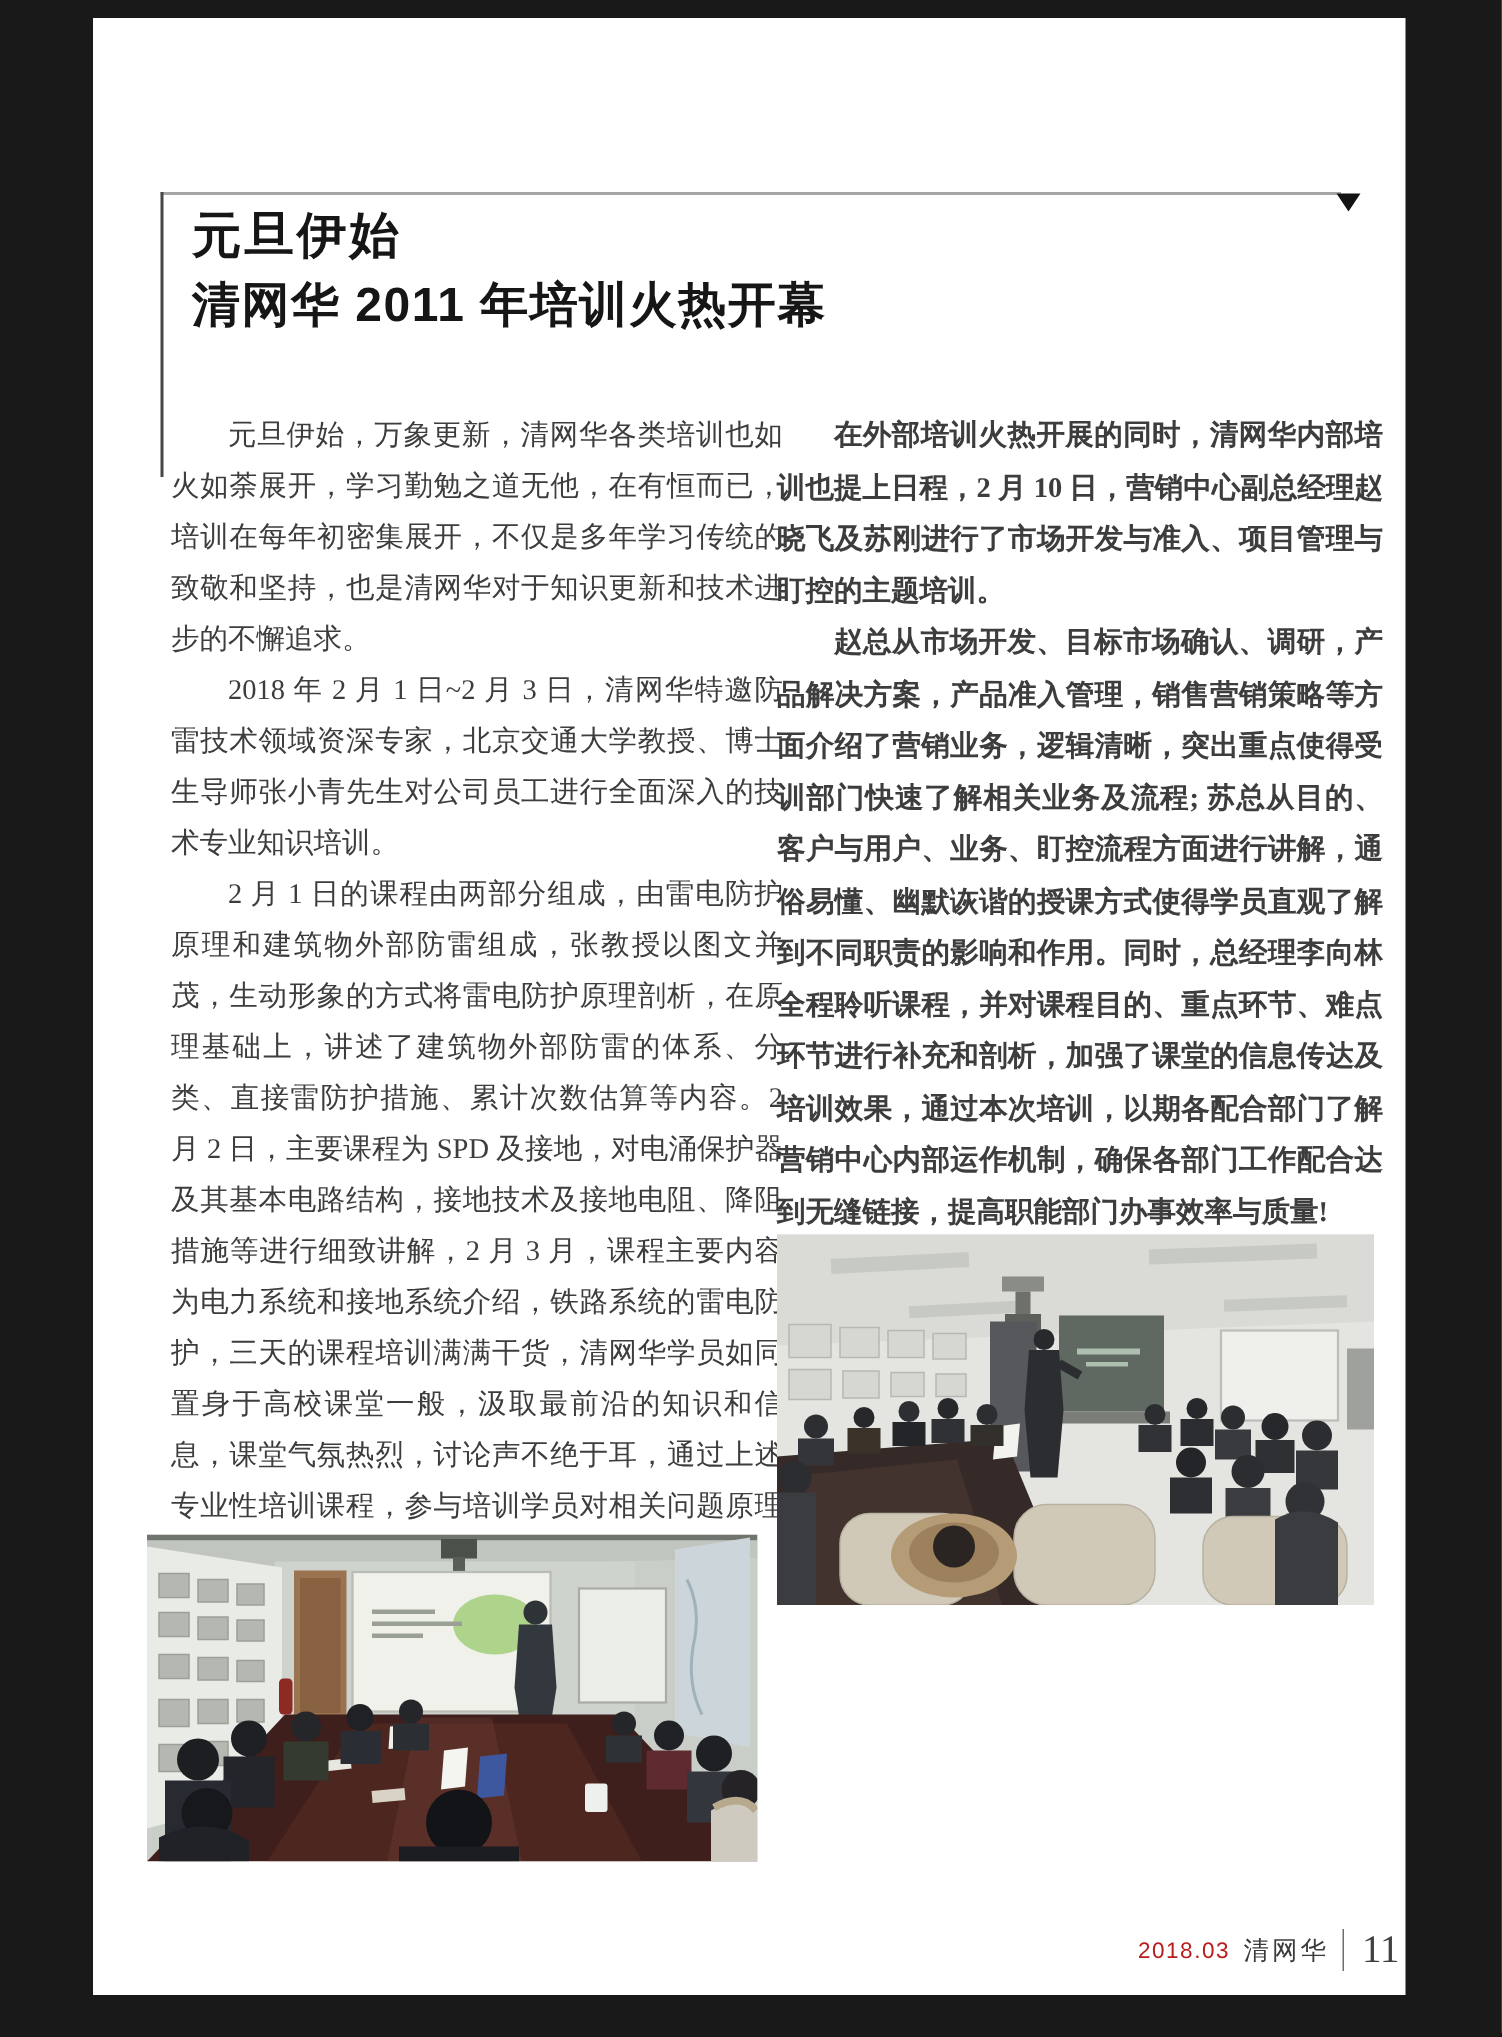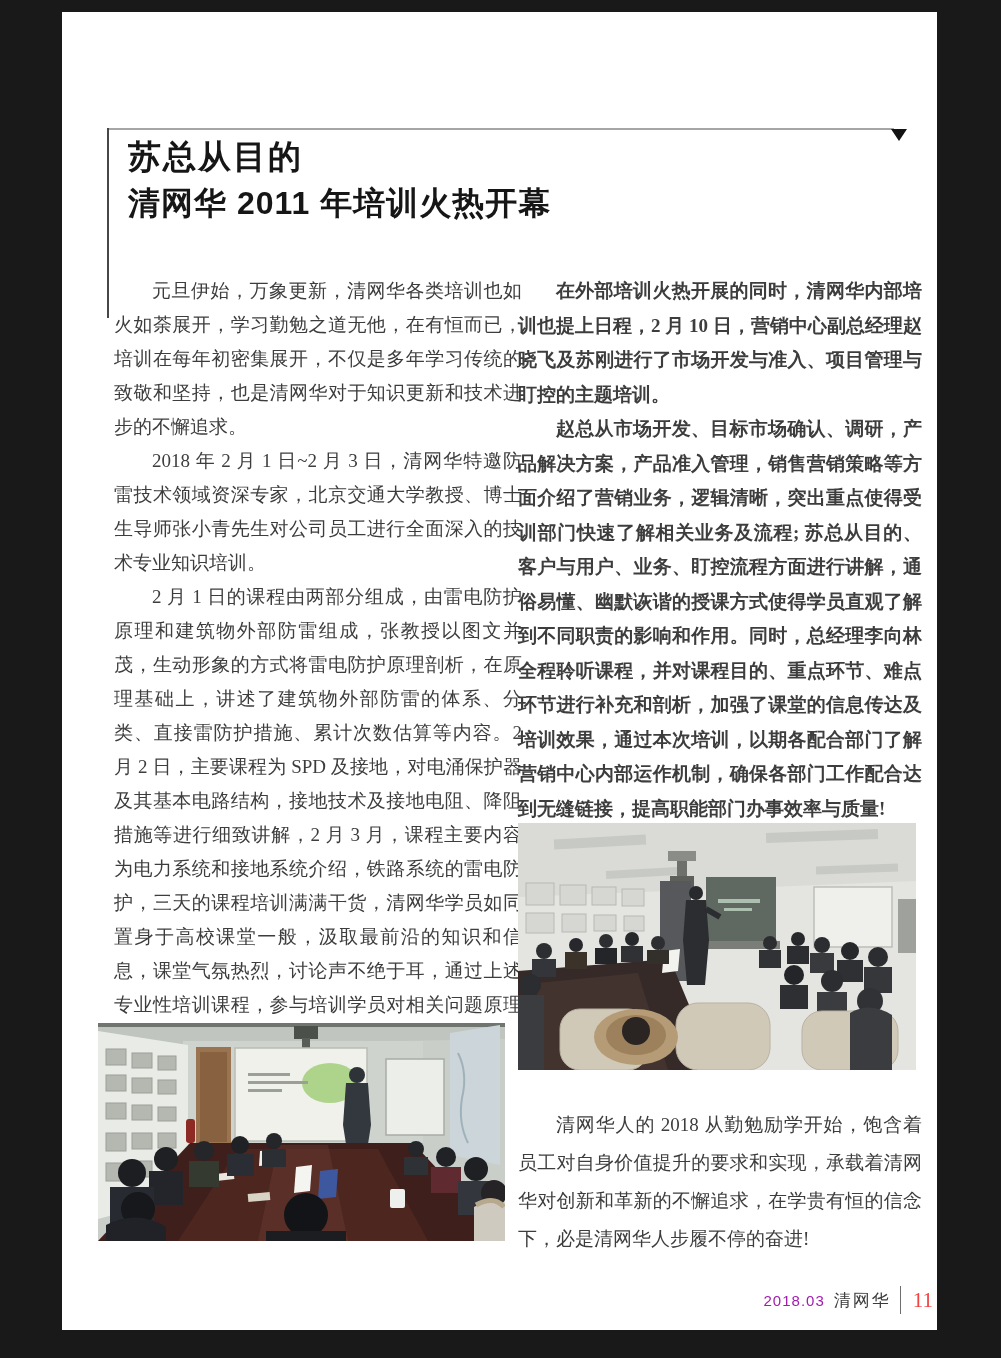--- a/index.html
+++ b/index.html
@@ -24,37 +24,37 @@
   .closing{position:absolute;left:456px;top:1094px;width:404px;color:#3d3d3d;
            font-size:19px;line-height:38px;text-align:justify;}
   .closing p{margin:0;text-indent:2em;}
 
   .photo{position:absolute;margin:0;overflow:hidden;background:#cfcfcb;}
   .photo1{left:36px;top:1011px;width:407px;height:218px;}
   .photo2{left:456px;top:811px;width:398px;height:247px;}
   .photo svg{display:block;width:100%;height:100%;}
 
   .footer{position:absolute;right:4px;top:1272px;height:32px;display:flex;align-items:center;gap:9px;}
-  .issue{font-family:"Liberation Sans",sans-serif;font-size:15px;color:#a21caf;letter-spacing:1px;}
+  .issue{font-family:"Liberation Sans",sans-serif;font-size:15px;color:#b91c1c;letter-spacing:1px;}
   .brand{font-family:"Liberation Sans",sans-serif;font-size:17px;font-weight:normal;color:#3b3b3b;letter-spacing:2px;}
   .fdiv{width:1px;height:28px;background:#6e6e6e;}
-  .pageno{font-size:21px;color:#ef4444;padding-left:3px;text-align:right;}
+  .pageno{font-size:26px;color:#404040;padding-left:3px;text-align:right;}
 </style>
 </head>
 <body>
 
 <div class="canvas">
   <div class="page">
 
     <div class="hrule"></div>
     <div class="tri"></div>
     <div class="vrule"></div>
 
     <h1 class="title">
-      <span class="t1">苏总从目的</span>
+      <span class="t1">元旦伊始</span>
       <span class="t2">清网华 2011 年培训火热开幕</span>
     </h1>
 
     <div class="col col-left">
       <p>元旦伊始，万象更新，清网华各类培训也如火如荼展开，学习勤勉之道无他，在有恒而已，培训在每年初密集展开，不仅是多年学习传统的致敬和坚持，也是清网华对于知识更新和技术进步的不懈追求。</p>
       <p>2018 年 2 月 1 日~2 月 3 日，清网华特邀防雷技术领域资深专家，北京交通大学教授、博士生导师张小青先生对公司员工进行全面深入的技术专业知识培训。</p>
       <p>2 月 1 日的课程由两部分组成，由雷电防护原理和建筑物外部防雷组成，张教授以图文并茂，生动形象的方式将雷电防护原理剖析，在原理基础上，讲述了建筑物外部防雷的体系、分类、直接雷防护措施、累计次数估算等内容。2 月 2 日，主要课程为 SPD 及接地，对电涌保护器及其基本电路结构，接地技术及接地电阻、降阻措施等进行细致讲解，2 月 3 月，课程主要内容为电力系统和接地系统介绍，铁路系统的雷电防护，三天的课程培训满满干货，清网华学员如同置身于高校课堂一般，汲取最前沿的知识和信息，课堂气氛热烈，讨论声不绝于耳，通过上述专业性培训课程，参与培训学员对相关问题原理理解加深，同时提高了技术实战能力。</p>
     </div>
 
     <figure class="photo photo1">
@@ -239,23 +239,20 @@
         <circle cx="118" cy="208" r="14" fill="#2a2422"></circle>
 
         <circle cx="352" cy="178" r="13" fill="#303236"></circle>
         <path d="M332,190 q20,-12 42,2 v55 h-42 z" fill="#3a3c40"></path>
 
         <circle cx="12" cy="162" r="11" fill="#2b2d31"></circle>
         <path d="M0,172 h26 v75 h-26 z" fill="#3a3c40"></path>
       </svg>
     </figure>
 
-    <div class="closing">
-      <p>清网华人的 2018 从勤勉励学开始，饱含着员工对自身价值提升的要求和实现，承载着清网华对创新和革新的不懈追求，在学贵有恒的信念下，必是清网华人步履不停的奋进!</p>
-    </div>
 
     <div class="footer">
       <span class="issue">2018.03</span>
       <span class="brand">清网华</span>
       <span class="fdiv"></span>
       <span class="pageno">11</span>
     </div>
 
   </div>
 </div>

